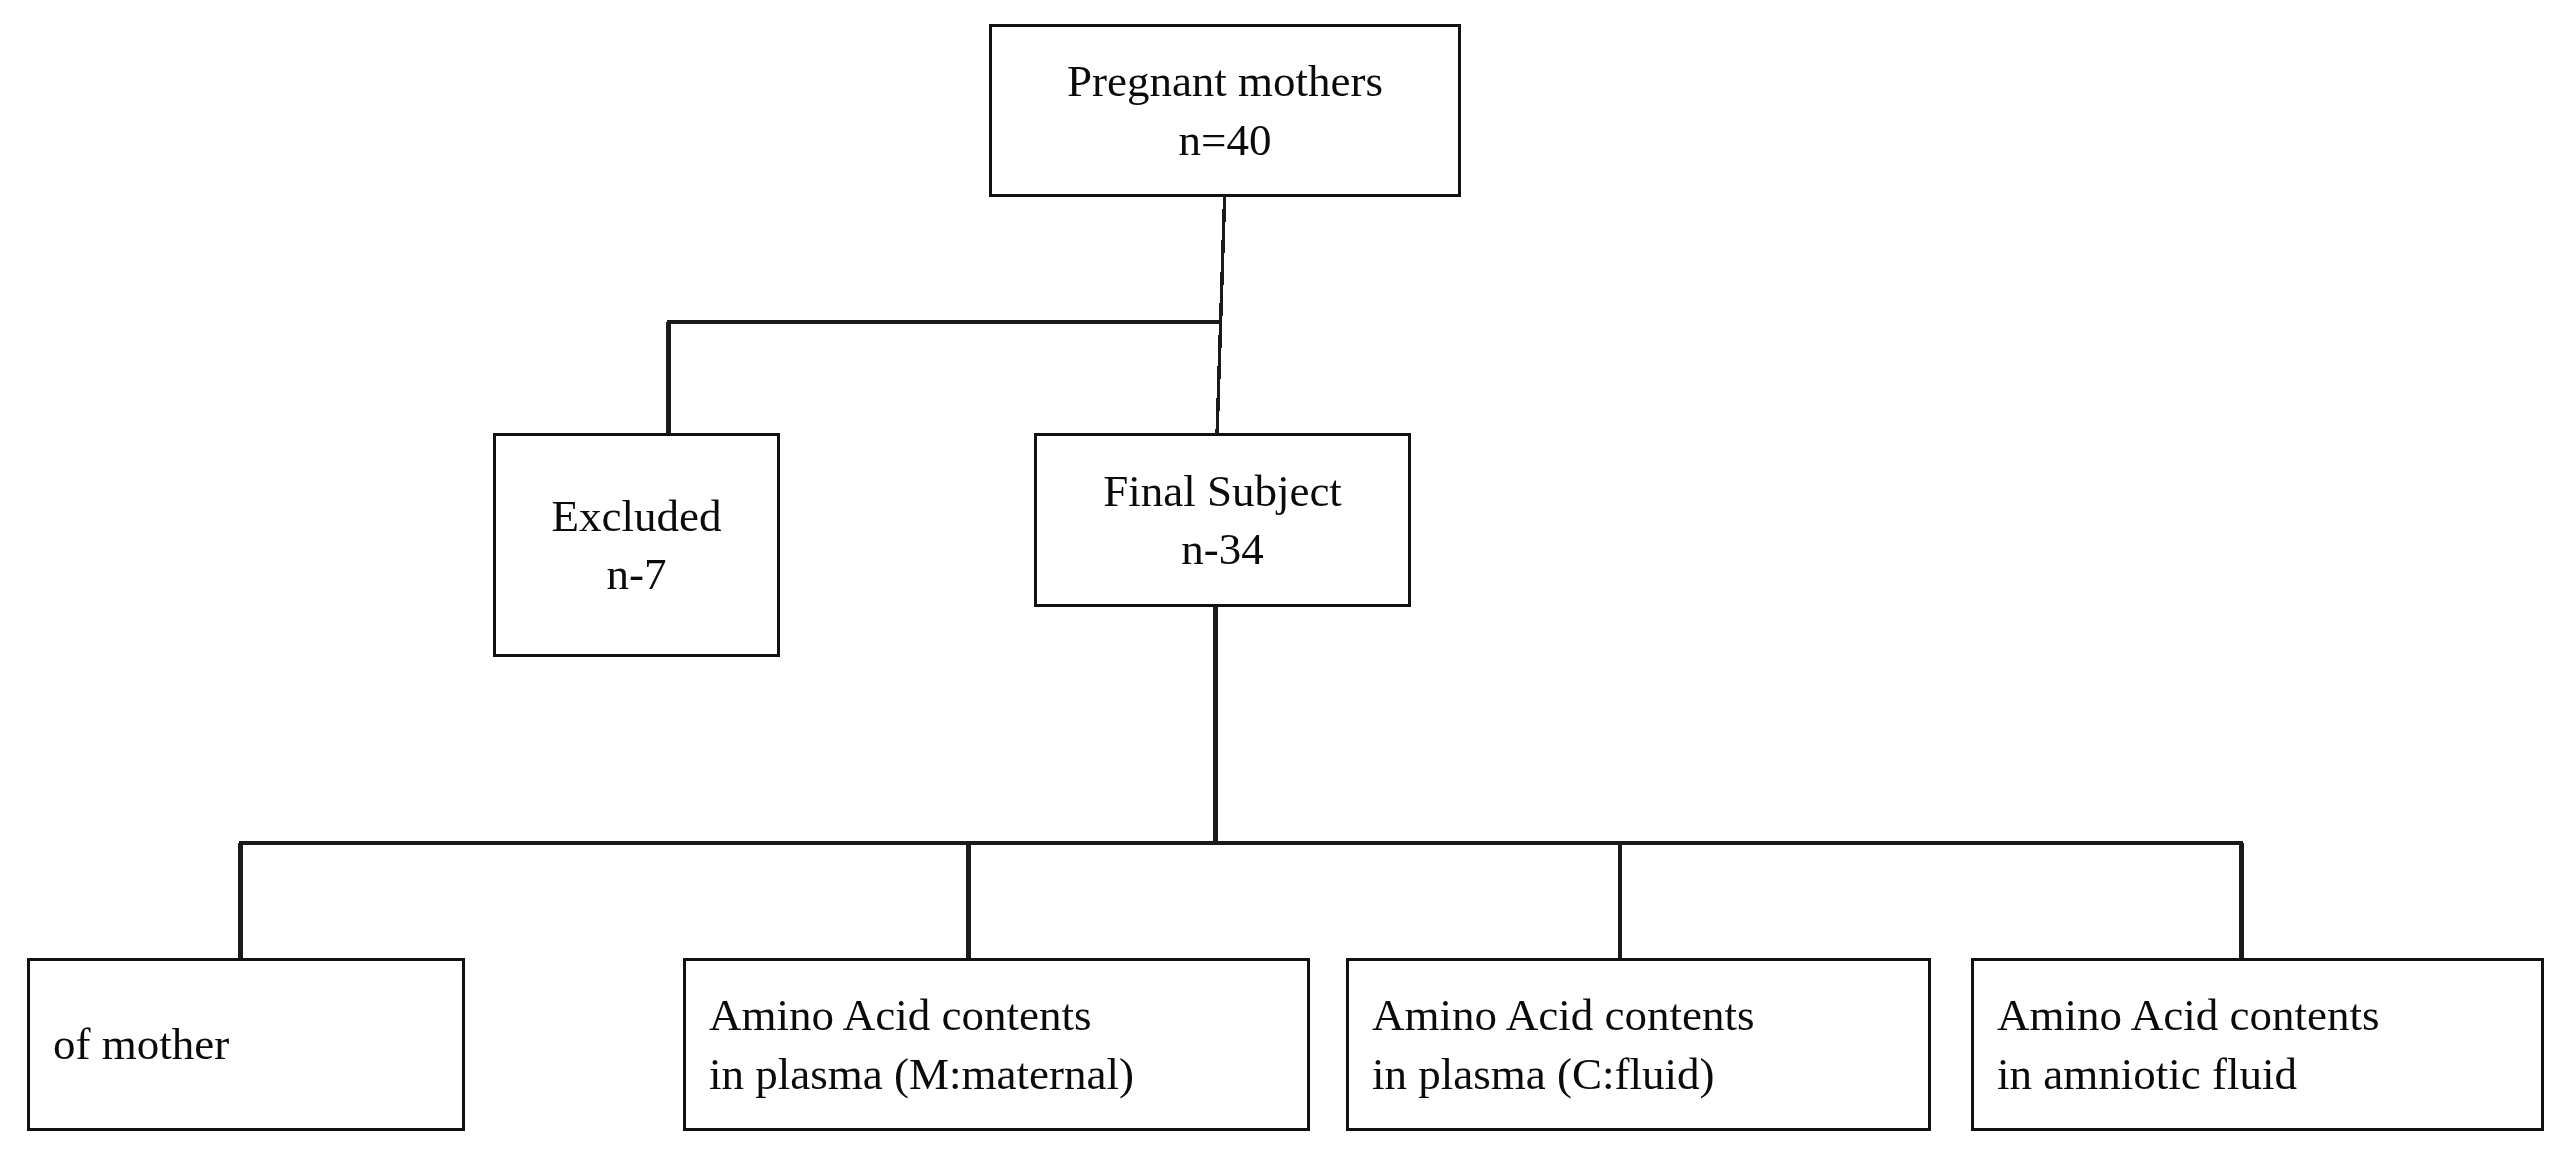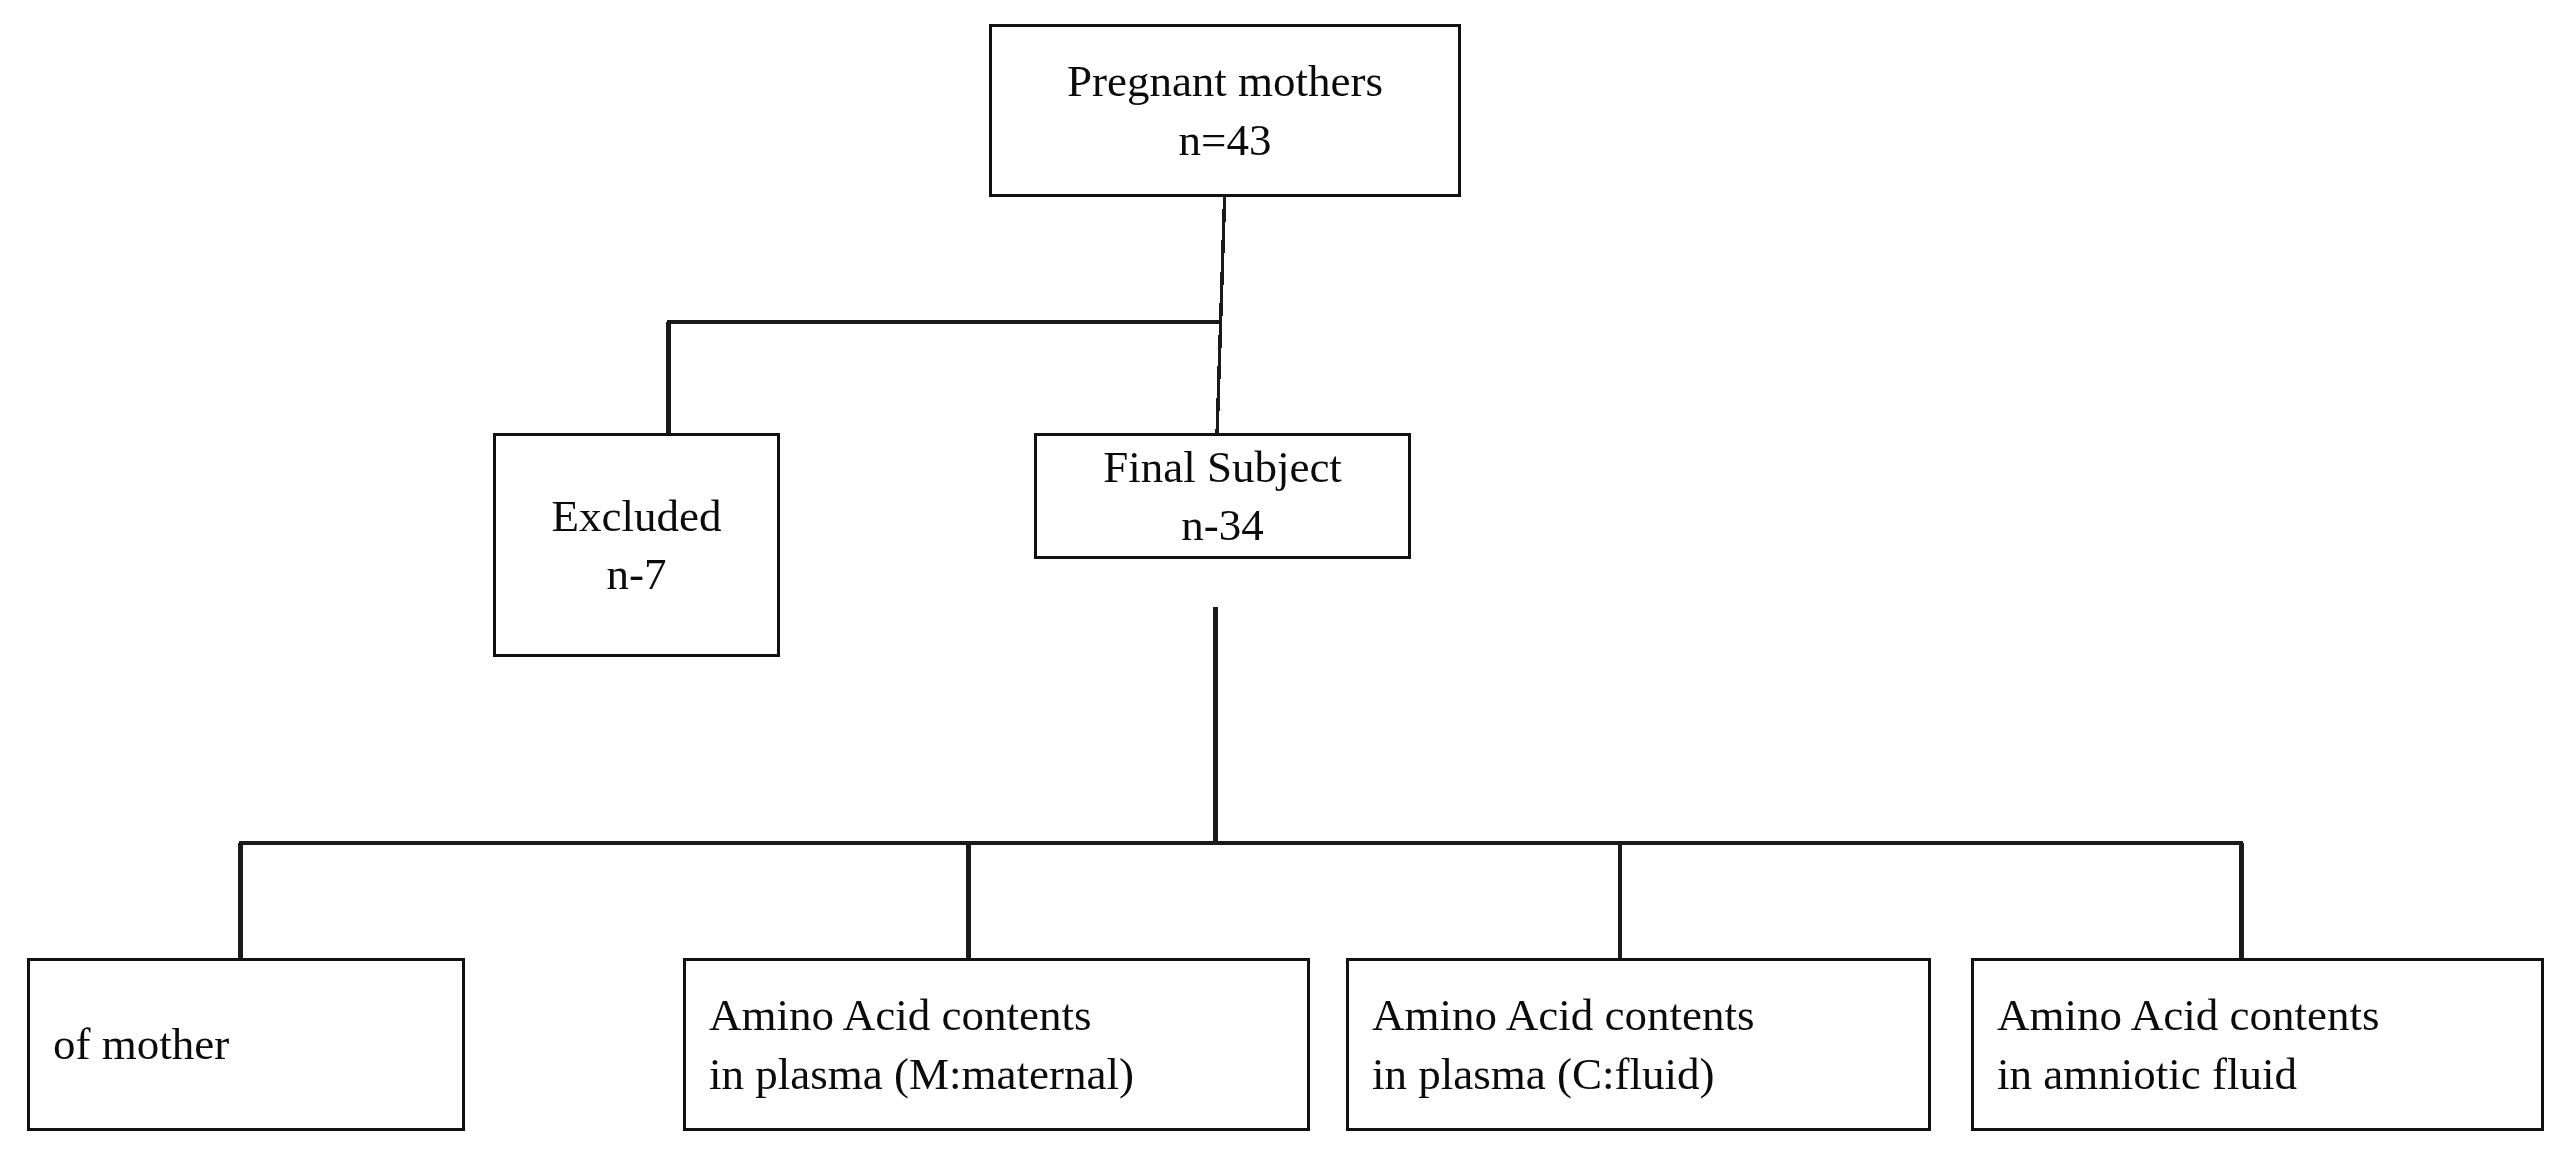--- a/index.html
+++ b/index.html
@@ -30,21 +30,21 @@
     line-height: 1.30;
     z-index: 3;
   }
   .node.center { align-items: center; text-align: center; }
   .node.left   { align-items: flex-start; text-align: left; padding-left: 23px; }
   .node .line  { display: block; white-space: nowrap; }
 
   
   #node-root          { left: 989px; top: 24px;   width: 472px;  height: 173px; }
   #node-excluded      { left: 493px;  top: 433px;  width: 287px;  height: 224px; }
-  #node-final         { left: 1034px; top: 433px;  width: 377px;  height: 126px; }
+  #node-final         { left: 1034px; top: 433px;  width: 377px;  height: 174px; }
   #node-nutrient      { left: 27px;   top: 958px; width: 438px;  height: 173px; }
   #node-plasma-m      { left: 683px; top: 958px; width: 627px;  height: 173px; }
   #node-plasma-c      { left: 1346px; top: 958px; width: 585px;  height: 173px; }
   #node-amniotic      { left: 1971px; top: 958px; width: 573px;  height: 173px; }
 
   
   #connectors {
     position: absolute;
     left: 0; top: 0;
     width: 2576px;
@@ -76,21 +76,21 @@
     <path d="M 350 1237 L 3290 1237" stroke-width="7"></path>
 
     <path d="M 352 1237 L 352 1405" stroke-width="7"></path>
     <path d="M 1420 1237 L 1420 1405" stroke-width="7"></path>
     <path d="M 2376 1237 L 2376 1405" stroke-width="7"></path>
     <path d="M 3288 1237 L 3288 1405" stroke-width="7"></path>
   </svg>
 
   <div class="node center" id="node-root">
     <span class="line">Pregnant mothers</span>
-    <span class="line">n=43</span>
+    <span class="line">n=40</span>
   </div>
 
   <div class="node center" id="node-excluded">
     <span class="line">Excluded</span>
     <span class="line">n-7</span>
   </div>
 
   <div class="node center" id="node-final">
     <span class="line">Final Subject</span>
     <span class="line">n-34</span>

